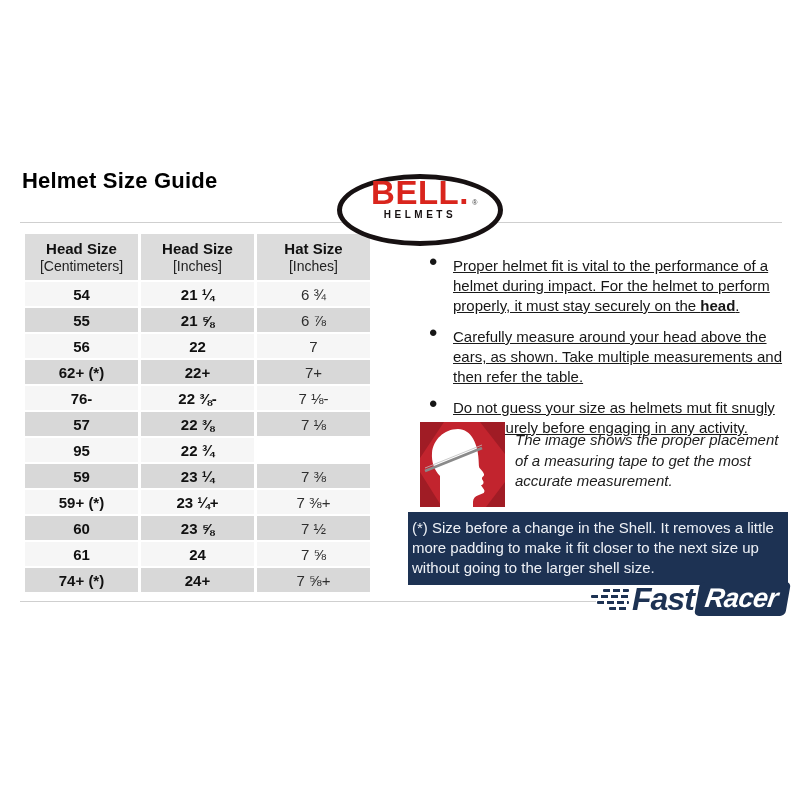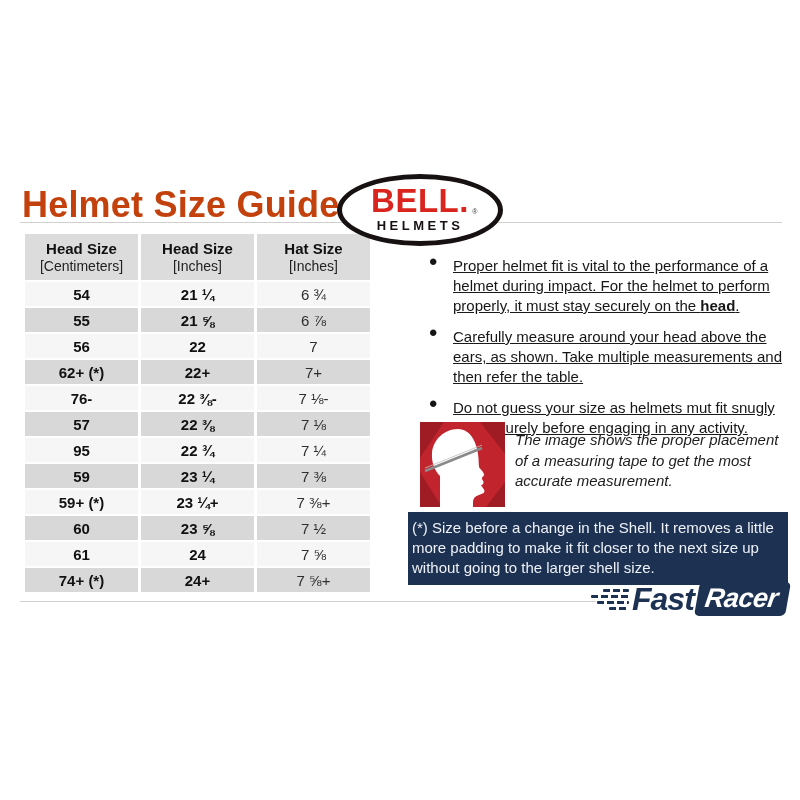--- a/index.html
+++ b/index.html
@@ -3,36 +3,36 @@
 <meta charset="utf-8">
 <title>Helmet Size Guide</title>
 <style>
   html,body{margin:0;padding:0;background:#ffffff;}
   .canvas{
     position:relative;width:800px;height:800px;background:#fff;overflow:hidden;
     font-family:"Liberation Sans", sans-serif;color:#1a1a1a;
   }
   
   .page-title{
-    position:absolute;left:22px;top:184px;font-size:36px;font-weight:bold;
-    color:#c2410c;letter-spacing:0.2px;
+    position:absolute;left:22px;top:168px;font-size:22px;font-weight:bold;
+    color:#000000;letter-spacing:0.2px;
   }
   .title-divider{position:absolute;left:20px;top:222px;width:762px;height:1px;background:#cfcfcf;}
 
   
   .bell-logo{
     position:absolute;left:337px;top:174px;width:156px;height:62px;
     background:#fff;border:5px solid #171112;border-radius:50%;
-    display:flex;flex-direction:column;align-items:center;justify-content:center;
+    display:flex;flex-direction:column;align-items:center;justify-content:flex-start;
     z-index:5;
   }
   .bell-word{line-height:0.85;font-size:33px;font-weight:800;letter-spacing:0.5px;
     color:var(--bell_red,#d9251d);position:relative;}
   .bell-reg{position:absolute;right:-9px;bottom:1px;font-size:7px;color:#3a3a3a;font-weight:400;}
-  .bell-sub{font-size:13px;font-weight:bold;color:#171112;letter-spacing:3.5px;margin-top:2px;}
+  .bell-sub{font-size:10px;font-weight:bold;color:#171112;letter-spacing:3.5px;margin-top:2px;}
 
   
   .size-table{position:absolute;left:25px;top:234px;width:345px;}
   .thead,.trow{display:grid;grid-template-columns:113px 113px 113px;column-gap:3px;}
   .thead{margin-bottom:2px;}
   .hcell{
     background:var(--header_gray,#dcdcdc);height:46px;display:flex;flex-direction:column;
     align-items:center;justify-content:center;text-align:center;
   }
   .hcell .h1{font-size:15px;font-weight:bold;color:#111;line-height:18px;}
@@ -143,21 +143,20 @@
       <div class="cell c3">7 ⅛-</div>
     </div>
         <div class="trow even">
       <div class="cell c1">57</div>
       <div class="cell c2">22 ⅜</div>
       <div class="cell c3">7 ⅛</div>
     </div>
         <div class="trow odd">
       <div class="cell c1">95</div>
       <div class="cell c2">22 ¾</div>
-      <div class="cell c3">7 ¼</div>
     </div>
         <div class="trow even">
       <div class="cell c1">59</div>
       <div class="cell c2">23 ¼</div>
       <div class="cell c3">7 ⅜</div>
     </div>
         <div class="trow odd">
       <div class="cell c1">59+ (*)</div>
       <div class="cell c2">23 ¼+</div>
       <div class="cell c3">7 ⅜+</div>

